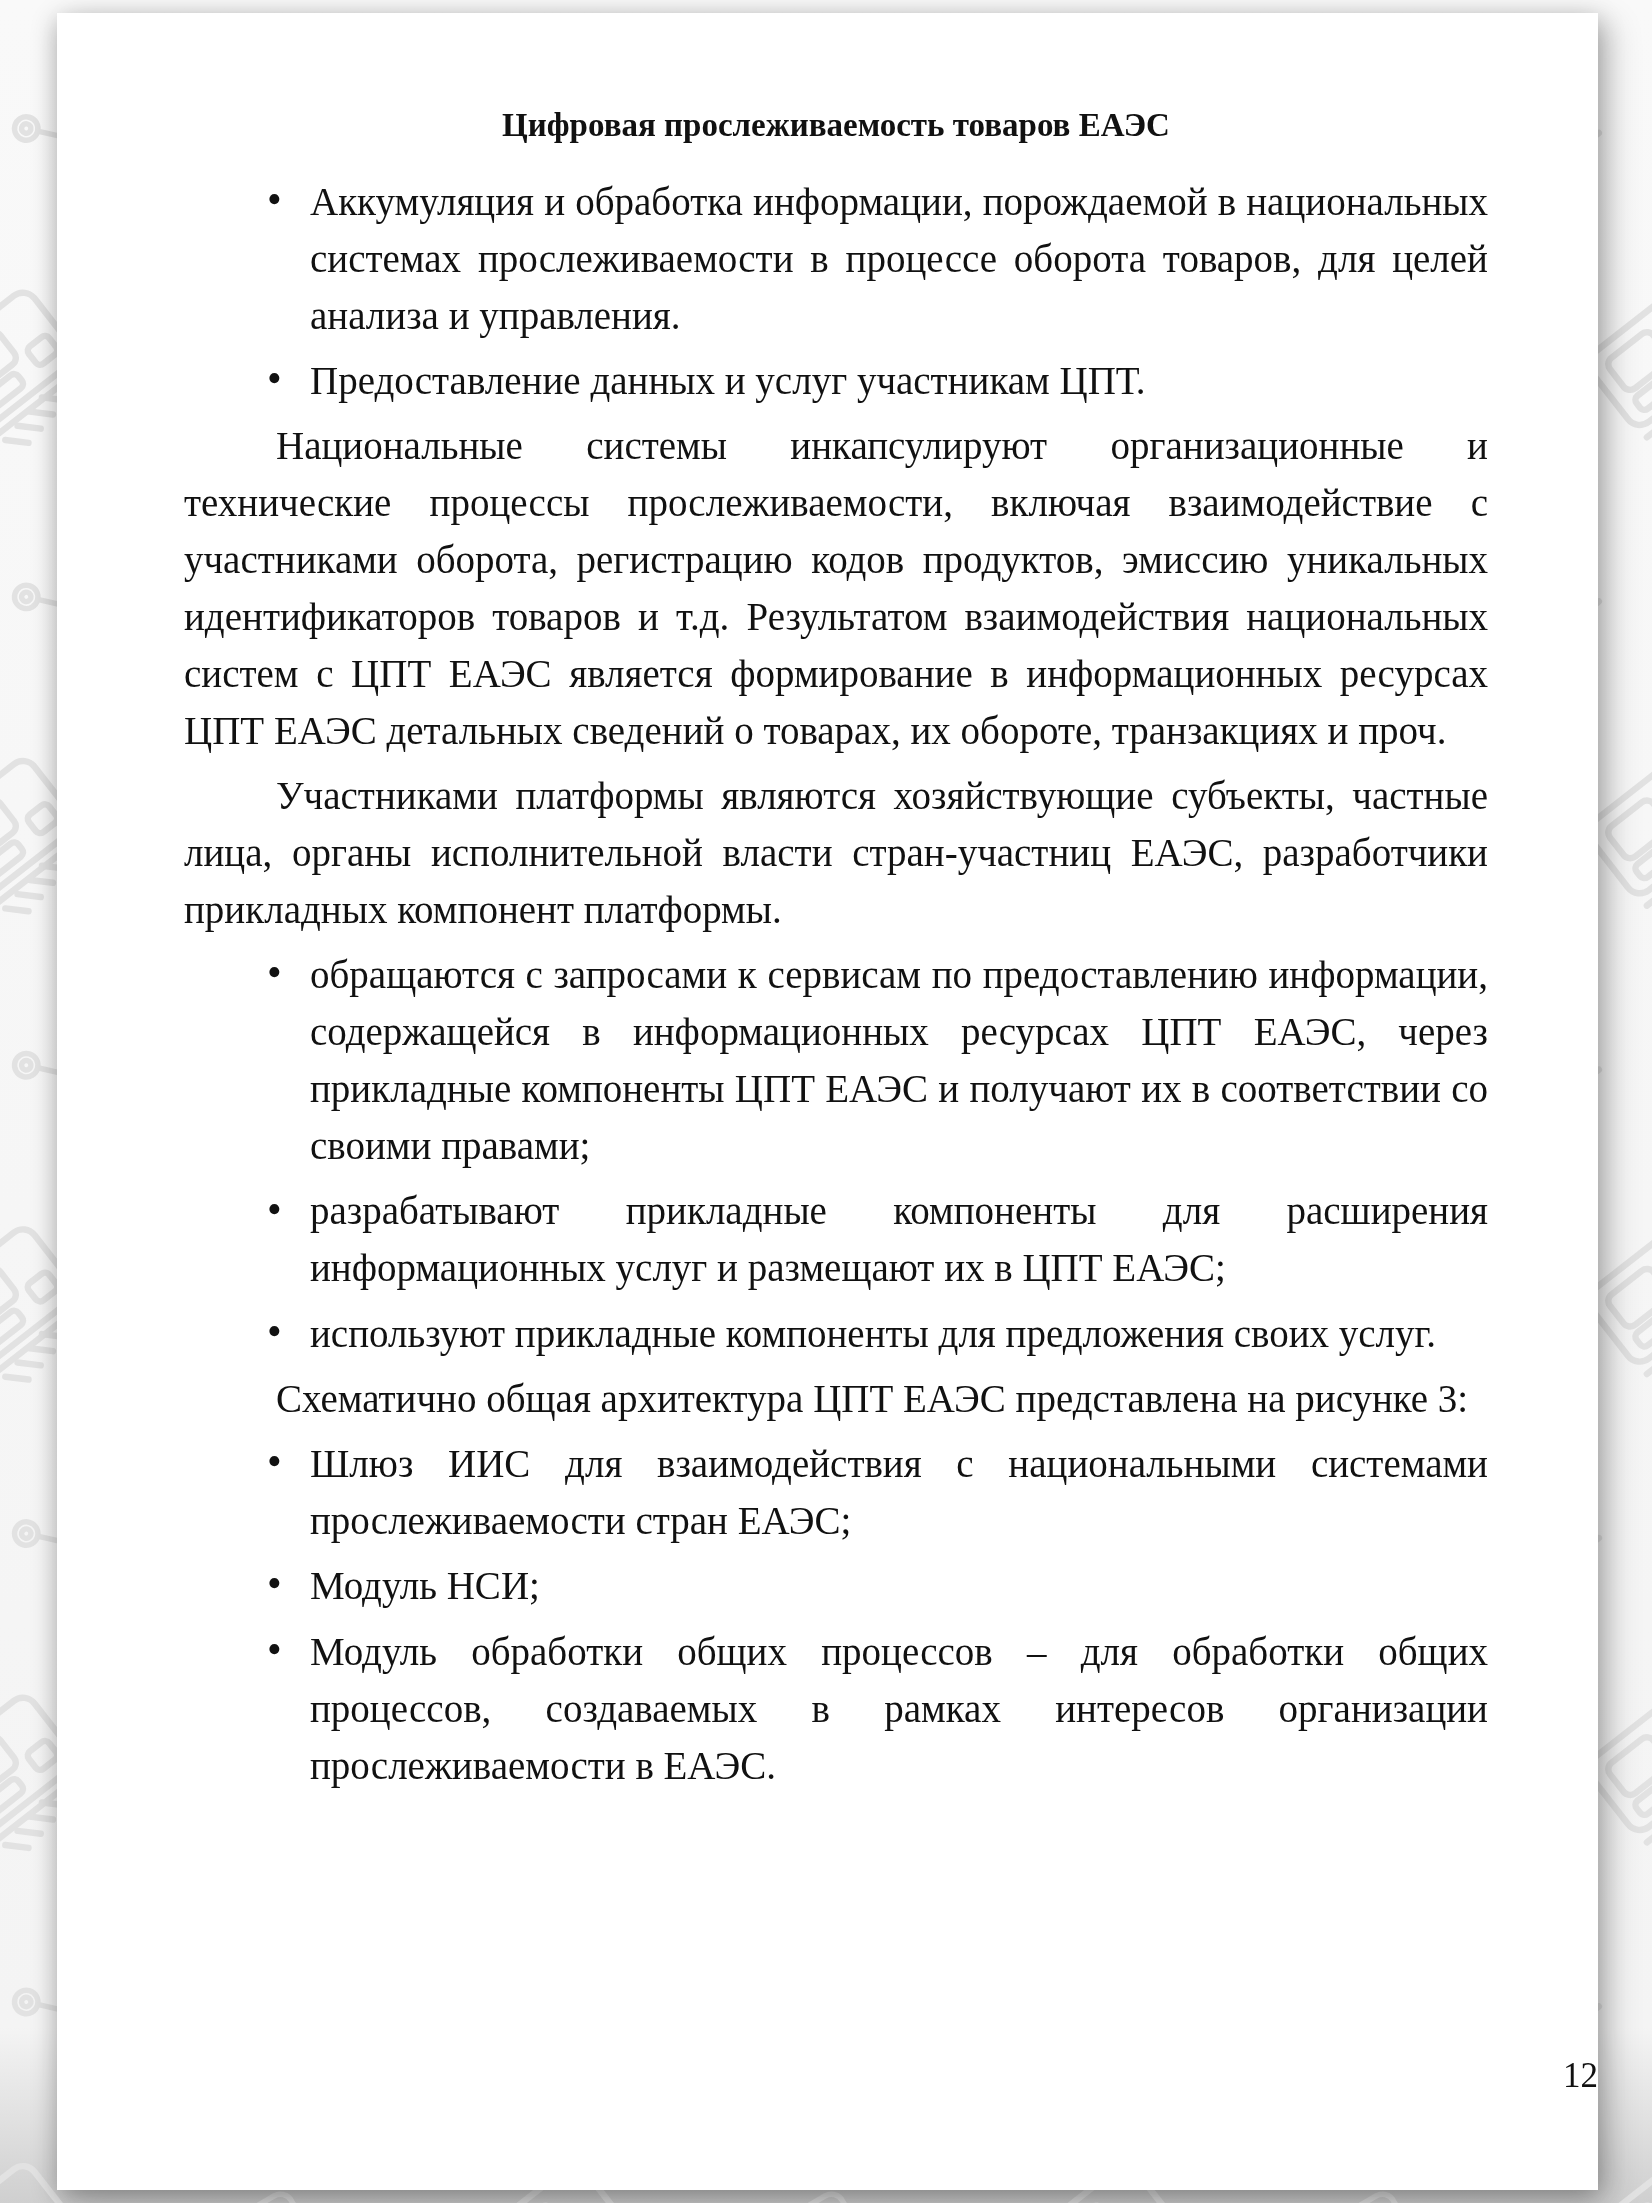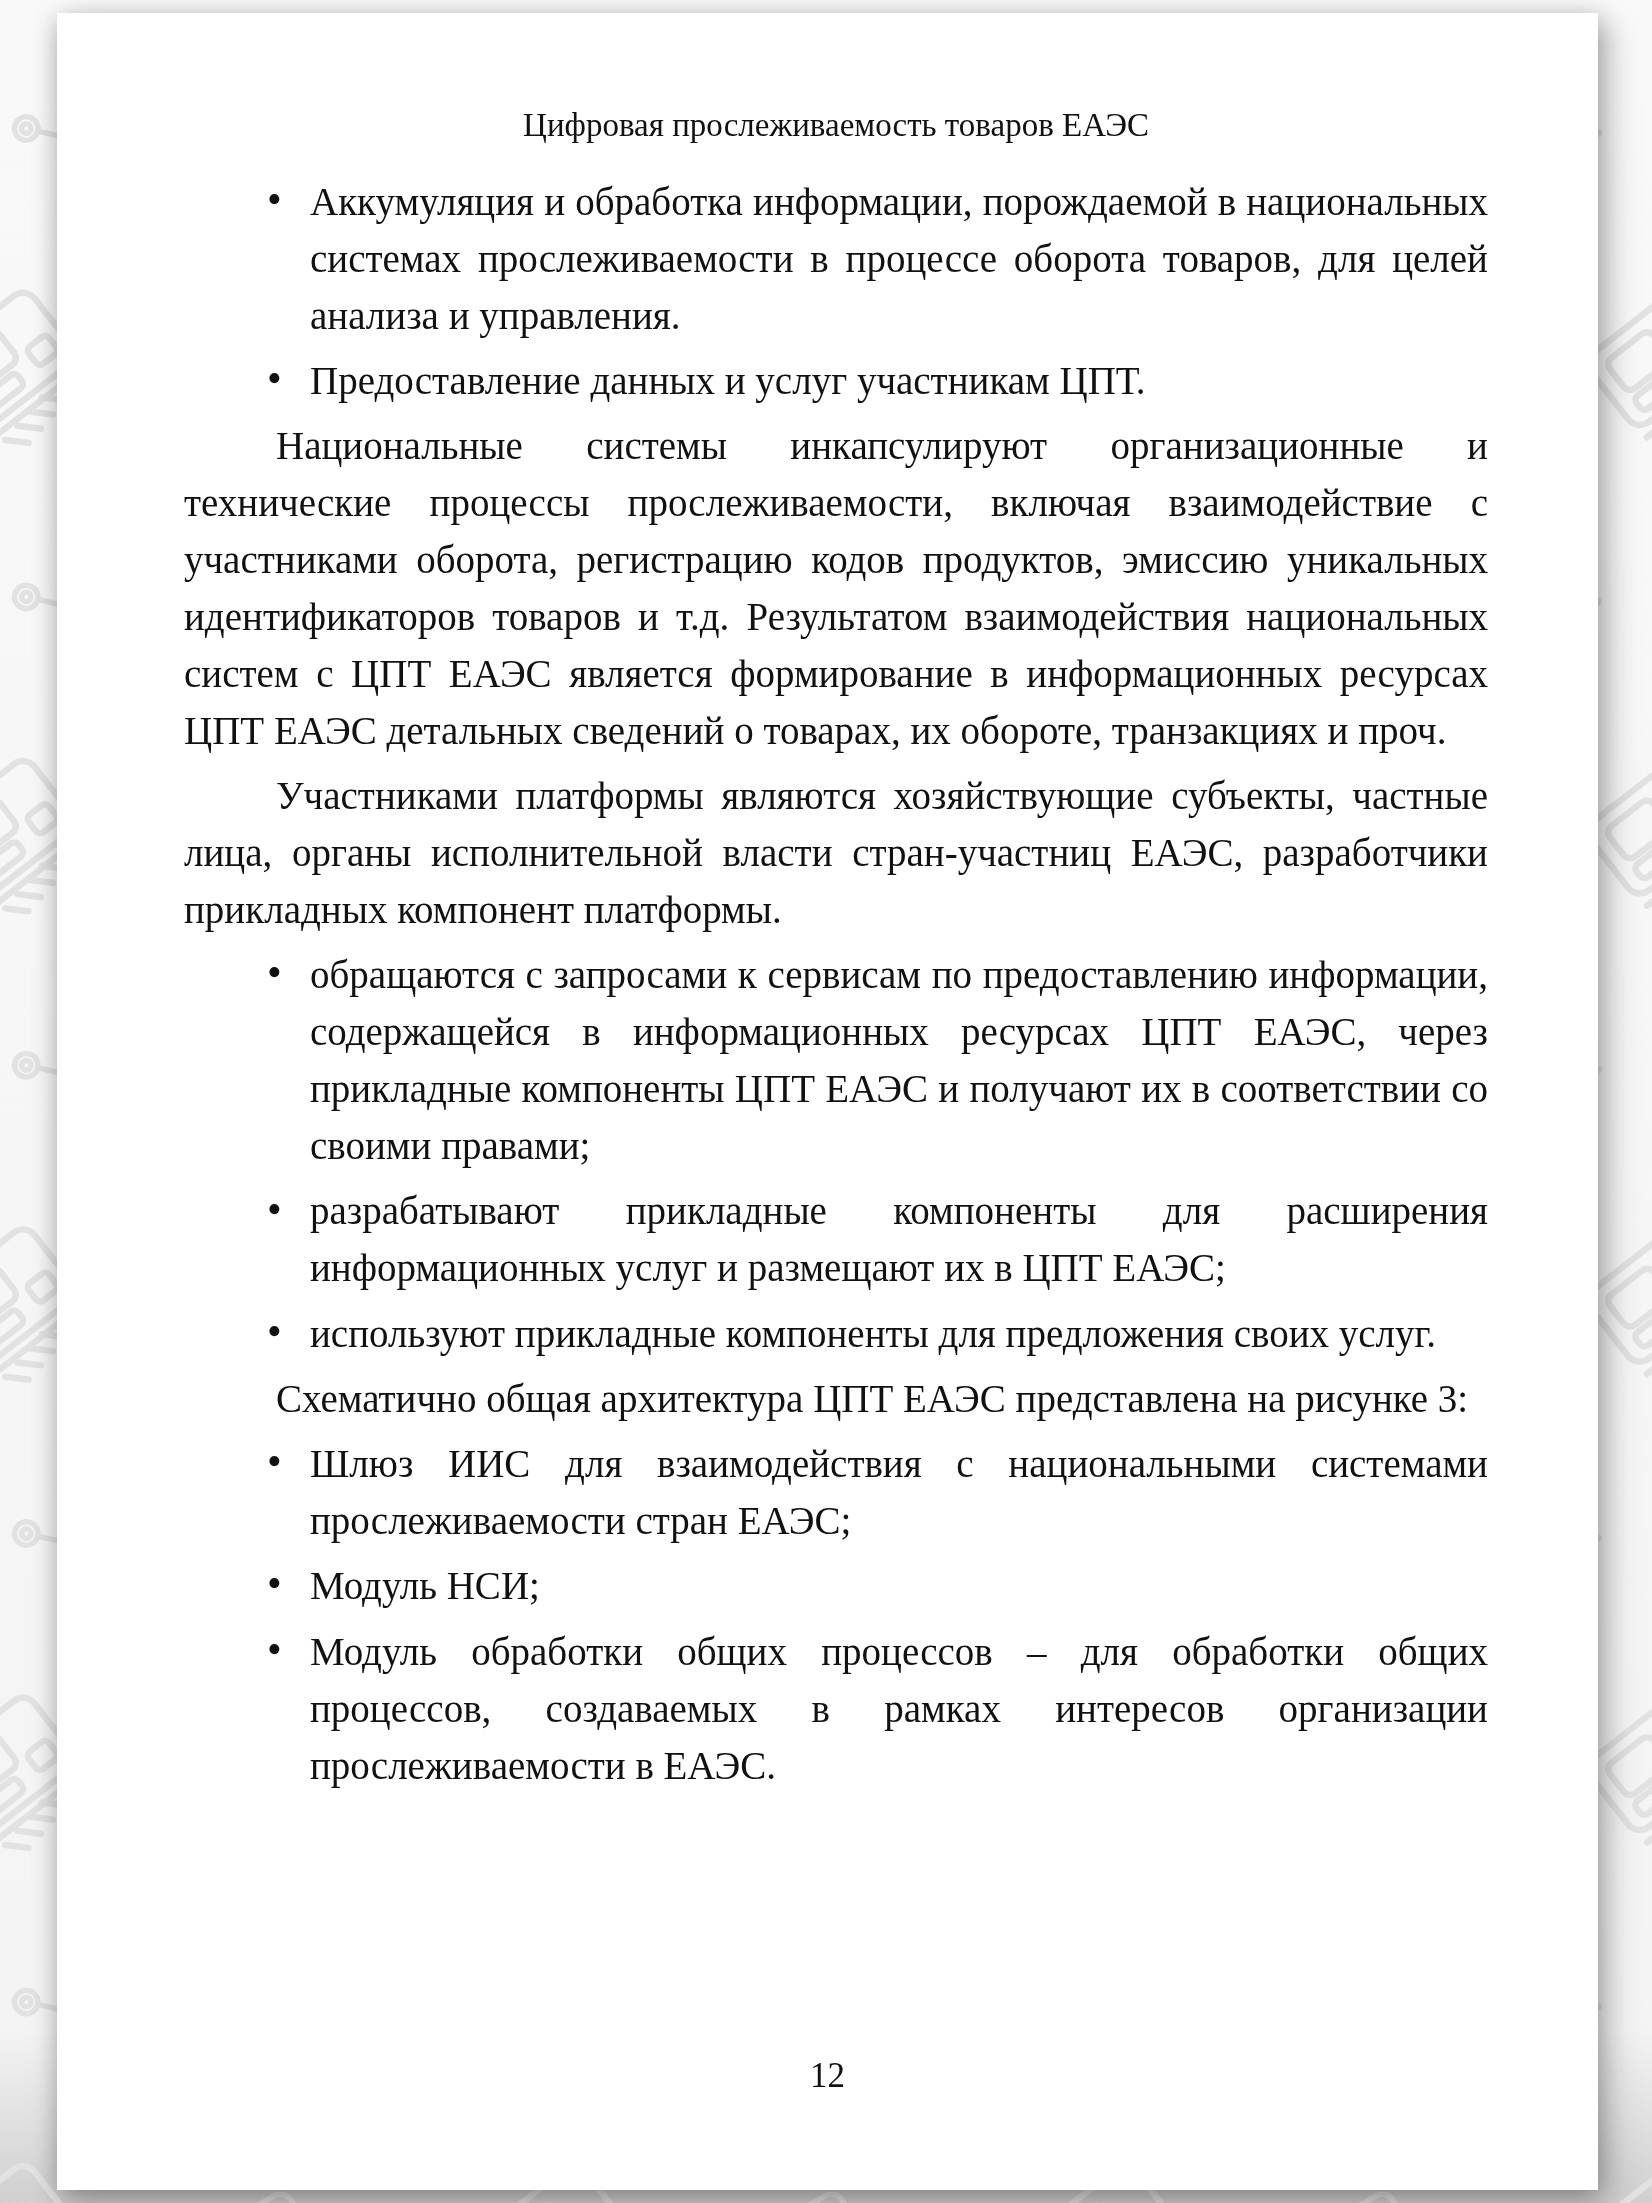--- a/index.html
+++ b/index.html
@@ -18,37 +18,37 @@
     box-shadow:0 7.3px 24px rgba(0,0,0,.30), 14.7px 9.2px 31px rgba(0,0,0,.16);
   }
   .content {
     position:absolute; left:127px; right:110px; top:0;
     color:#111111;
   }
   .doc-header {
     margin:92px 0 27.5px 0;
     text-align:center;
     font-size:33px; line-height:40px;
-    font-weight:normal;
+    font-weight:bold;
   }
   .para, .li {
     font-size:39px; line-height:57px;
     text-align:justify;
     margin:8.3px 0 0 0;
     hyphens:none;
   }
   .para { text-indent:92px;margin-top:8px; }
   .li { position:relative; padding-left:126px; list-style:none; }
   .li .bullet {
     position:absolute; left:83px; top:-1.8px;
     font-size:42px; line-height:57px;
   }
   .page-num {
     position:absolute; left:0; bottom:94px; width:100%;
-    text-align:center; font-size:35px; color:#111111;
+    text-align:right; font-size:35px; color:#111111;
   }
 </style>
 </head>
 <body>
 
 <div class="canvas">
 
   <svg id="bg-pattern" xmlns="http://www.w3.org/2000/svg" viewBox="0 0 1800 2400" width="1653" height="2204">
     <defs>
       <g id="device-icon" fill="none" stroke-width="7" stroke-linecap="round" stroke-linejoin="round">

